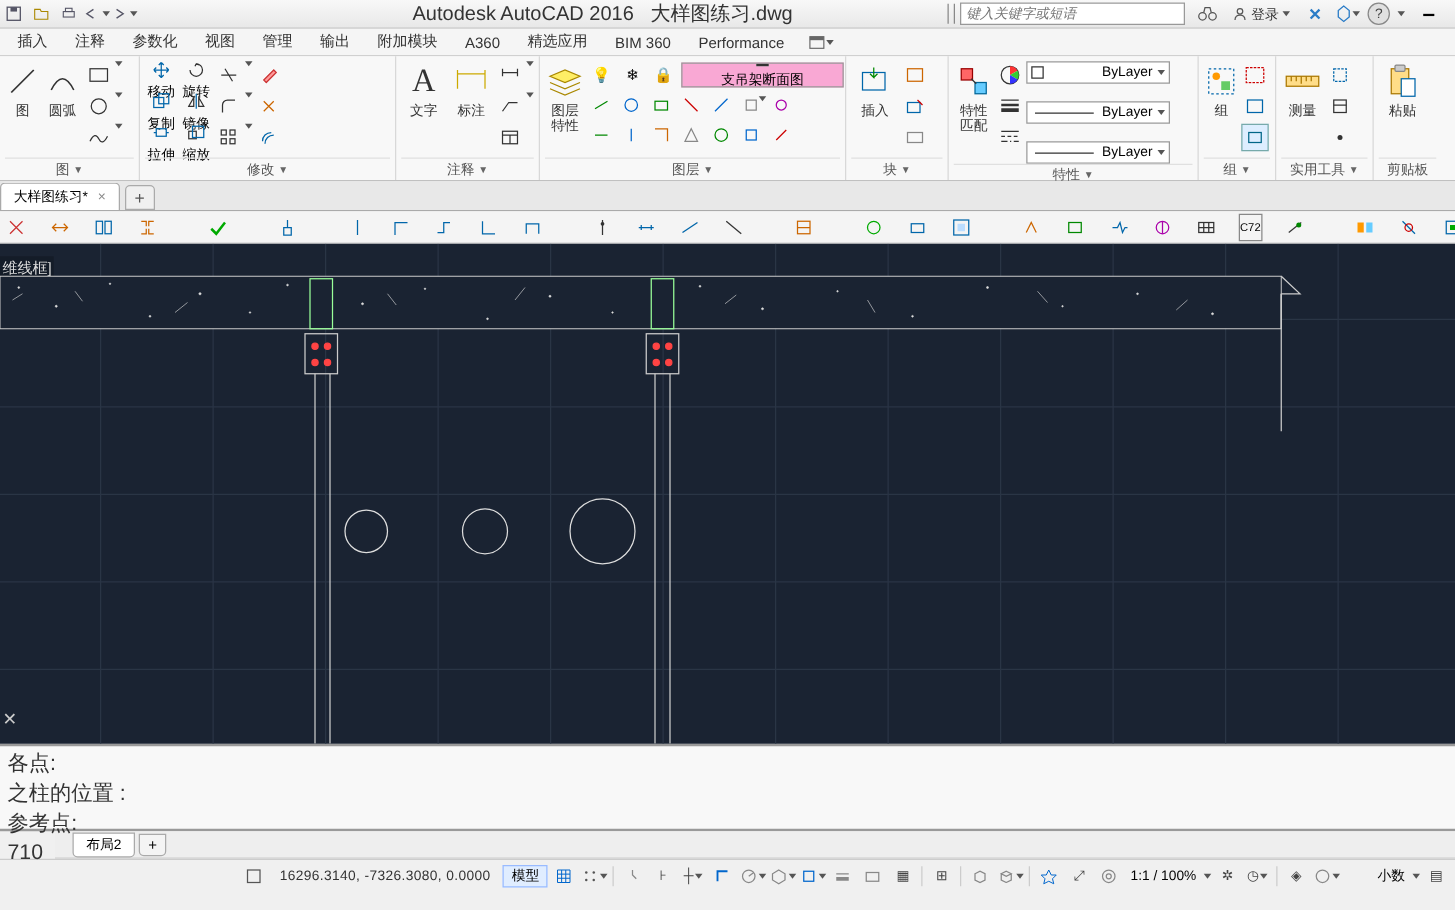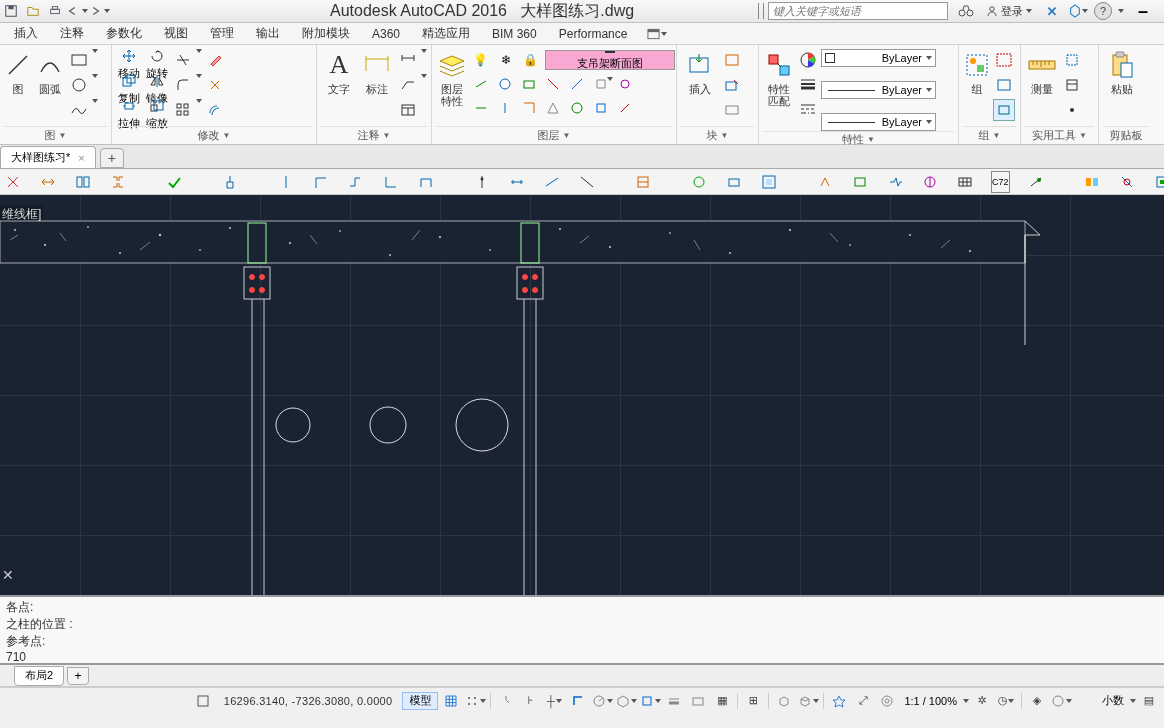--- a/index.html
+++ b/index.html
@@ -54,24 +54,24 @@
 
 
 .draw-area { height: 400px; background: #1a2332; position: relative; overflow: hidden; }
 .wireframe-label { position: absolute; left: 0; top: 10px; color: #ddd; font-size: 12px; background: rgba(0,0,0,0.2); padding: 1px 2px; }
 .grid-line { position: absolute; background: #2a3545; }
 .drawing { position: absolute; }
 .x-btn { position: absolute; left: 2px; bottom: 12px; color: #ccc; font-size: 14px; }
 
 
 .cmd-window { height: 70px; background: #f8f8f8; border-top: 2px solid #999; border-bottom: 2px solid #999; padding: 2px 6px; font-size: 12px; color: #333; line-height: 1.4; }
-.cmd-line { font-size: 12px; }
-
-
-.layout-tabs { height: 22px; background: #eee; display: flex; align-items: center; padding-left: 14px; border-bottom: 1px solid #ccc; }
+.cmd-line { font-size: 17px; }
+
+
+.layout-tabs { height: 22px; background: #eee; display: flex; align-items: center; padding-left: 14px; border-bottom: 1px solid #ccc; margin-left: 44px; }
 .layout-tab { height: 20px; padding: 0 10px; background: #fff; border: 1px solid #aaa; border-radius: 0 0 4px 4px; font-size: 11px; display: flex; align-items: center; }
 .add-layout { width: 22px; height: 18px; background: #f4f4f4; border: 1px solid #aaa; border-radius: 0 0 4px 4px; margin-left: 3px; display: flex; align-items: center; justify-content: center; font-size: 12px; }
 
 
 .status-bar { height: 26px; background: #f0f0f0; display: flex; align-items: center; padding: 0 4px; font-size: 11px; gap: 2px; border-top: 1px solid #ccc; justify-content: flex-end; }
 .coords { padding: 0 8px; color: #333; letter-spacing: 0.3px; }
 .sb-btn { width: 22px; height: 20px; display: flex; align-items: center; justify-content: center; cursor: pointer; color: #444; }
 .sb-btn.on { color: #06c; }
 .model-btn { padding: 0 6px; font-size: 11px; background: #e0edff; border: 1px solid #9bf; height: 18px; display: flex; align-items: center; }
 .sb-text { padding: 0 4px; font-size: 11px; margin-left: 24px; }

